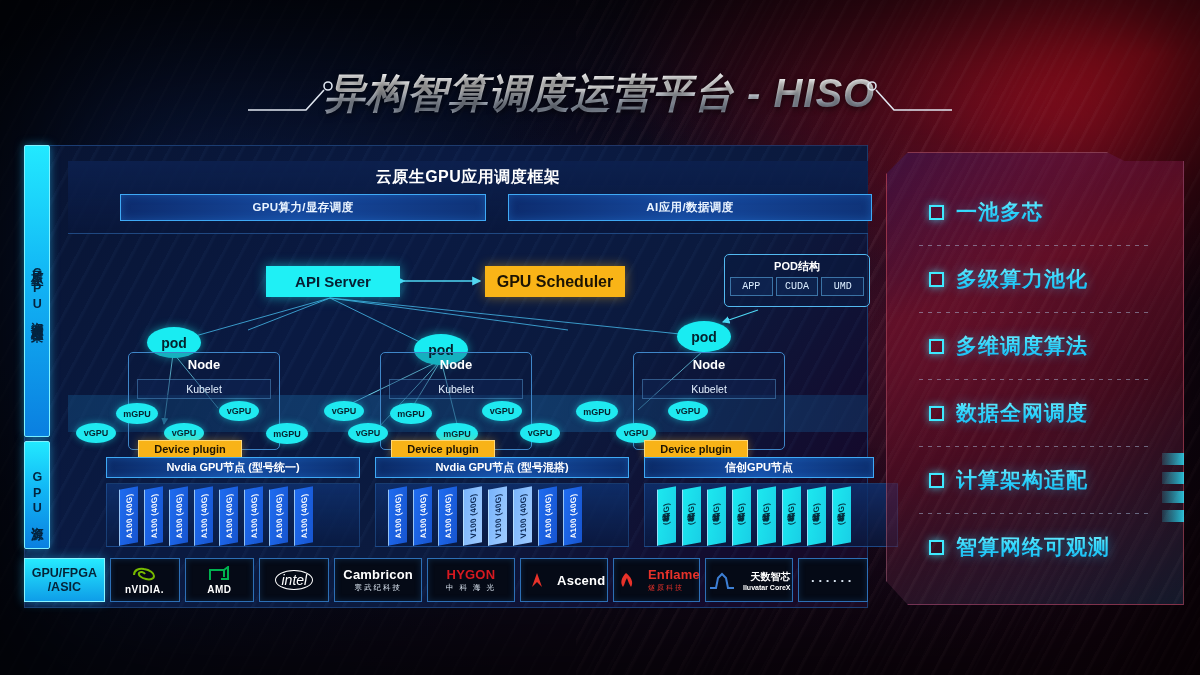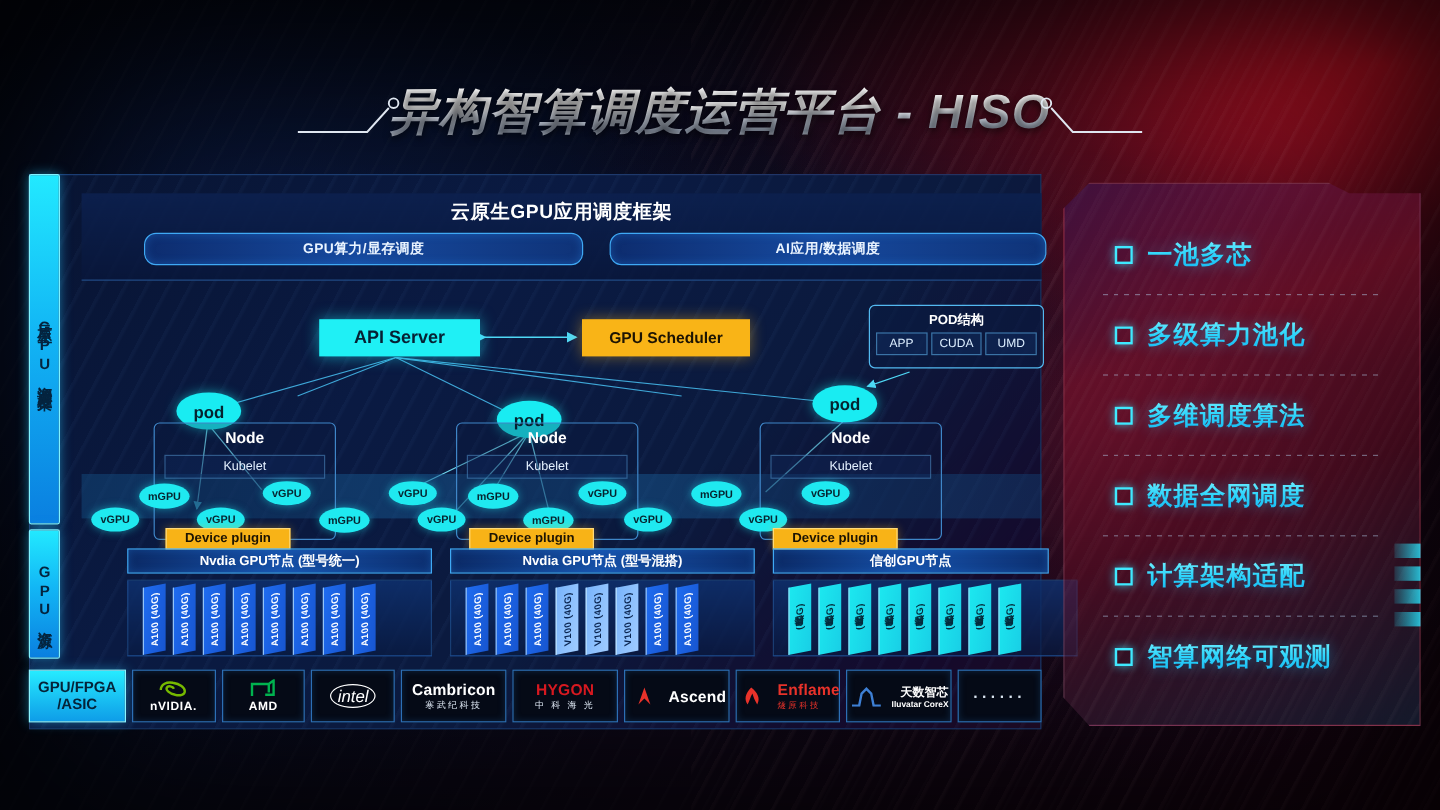--- a/index.html
+++ b/index.html
@@ -60,43 +60,43 @@
   #inner{position:absolute;left:34px;top:0px;width:810px;height:463px;margin-top:16px;}
 
   
   #hdr-band{position:absolute;left:10px;top:0;width:800px;height:73px;
     background:linear-gradient(180deg,rgba(12,32,78,.92),rgba(8,22,58,.75));
     border-bottom:1px solid rgba(70,150,230,.35);}
   #hdr-title{position:absolute;left:0;top:6px;width:800px;text-align:center;
     font-size:16px;font-weight:bold;color:#ffffff;letter-spacing:.5px;}
   .hdr-bar{position:absolute;top:33px;height:27px;
     background:linear-gradient(90deg,#0d2c6e 0%,#16499e 48%,#0f3378 100%);
-    border:1px solid #3fa9f5;border-radius:10px;
+    border:1px solid #3fa9f5;border-radius:0;
     display:flex;align-items:center;justify-content:center;
     box-shadow:0 0 8px rgba(40,140,240,.35) inset;}
   .hdr-bar span{font-size:11.5px;font-weight:bold;color:#eaf4ff;letter-spacing:.4px;}
   #hdr-bar-1{left:52px;width:366px;}
   #hdr-bar-2{left:440px;width:364px;}
 
   
   #mid{position:absolute;left:10px;top:73px;width:800px;height:218px;}
 
   
   .box{position:absolute;display:flex;align-items:center;justify-content:center;
     font-weight:bold;}
   #api-server{left:198px;top:32px;width:134px;height:31px;background:#1ff0f5;
     color:#062033;font-size:15px;box-shadow:0 0 12px rgba(30,230,245,.55);}
   #gpu-scheduler{left:417px;top:32px;width:140px;height:31px;background:#f9b417;
-    color:#1d1403;font-size:13px;box-shadow:0 0 12px rgba(250,185,30,.45);}
+    color:#1d1403;font-size:16px;box-shadow:0 0 12px rgba(250,185,30,.45);}
 
   
   #pod-struct{position:absolute;left:656px;top:20px;width:146px;height:53px;
     border:1px solid #53b9f0;border-radius:5px;background:rgba(10,28,66,.55);}
   #pod-struct-title{text-align:center;font-size:11px;font-weight:bold;color:#ffffff;margin-top:4px;}
-  #pod-cells{display:flex;gap:3px;padding:3px 5px 0 5px;}
+  #pod-cells{display:flex;gap:3px;padding:3px 5px 0 5px;font-family:Liberation Mono, monospace;}
   .pod-cell{flex:1;height:19px;border:1px solid rgba(90,170,225,.6);
     display:flex;align-items:center;justify-content:center;
     font-size:10px;color:#dceeff;background:rgba(16,44,94,.5);}
 
   
   .pod{position:absolute;width:54px;height:31px;border-radius:50%;
     background:#19ecf2;display:flex;align-items:center;justify-content:center;
     font-size:14px;font-weight:bold;color:#05232f;
     box-shadow:0 0 10px rgba(25,236,242,.55);}
   #pod-1{left:79px;top:93px;}

